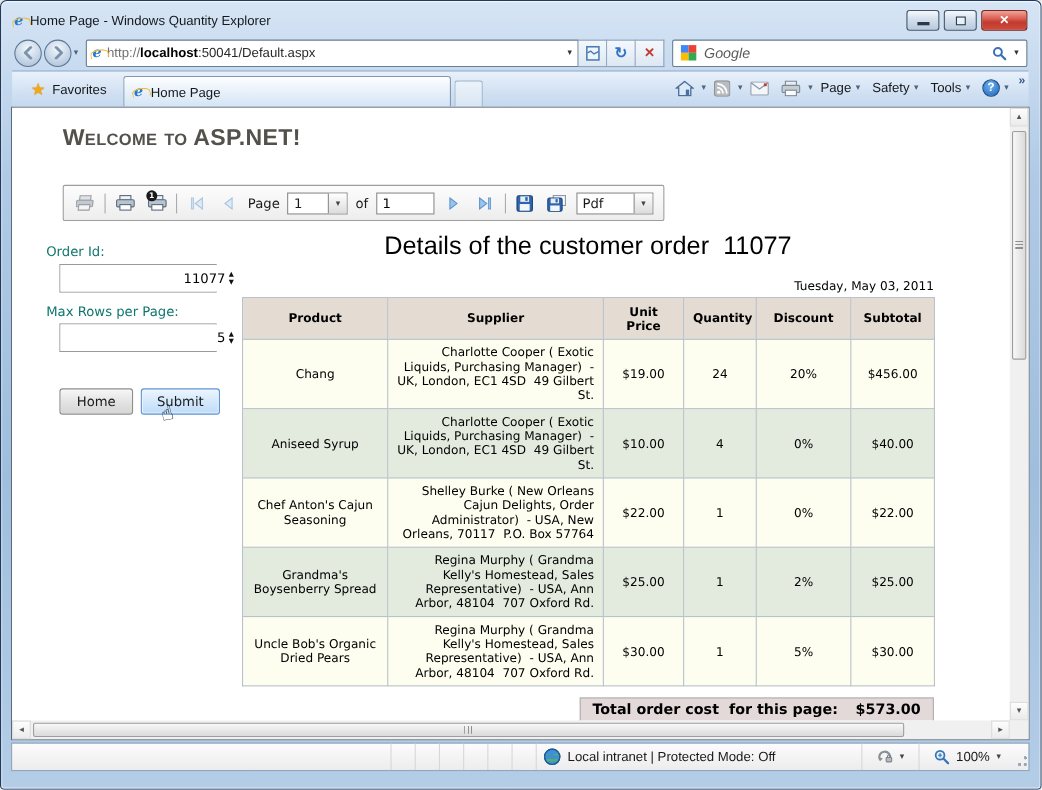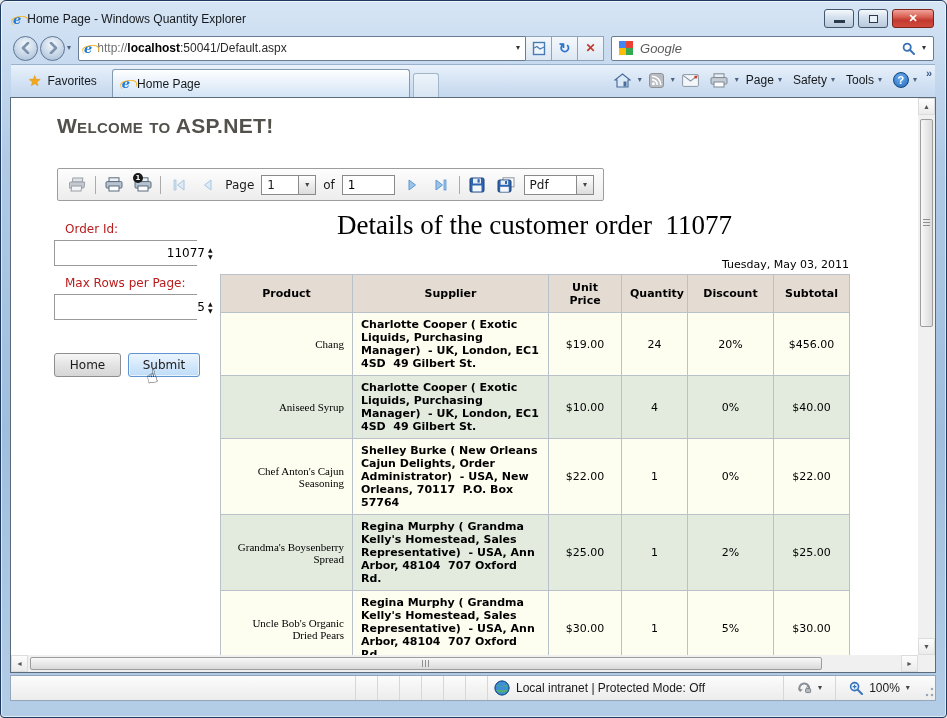--- a/index.html
+++ b/index.html
@@ -82,43 +82,43 @@
     color:#fff; font-size:7px; font-weight:bold; display:flex; align-items:center; justify-content:center; }
   .fake-select { height:20px; border:1px solid #8a8a8a; background:#fff; display:flex; align-items:center;
     font-size:12px; padding-left:5px; }
   .fake-select .dd { margin-left:auto; width:17px; height:100%; border-left:1px solid #8a8a8a;
     background:linear-gradient(#fefefe,#dcdcdc); display:flex; align-items:center; justify-content:center; }
   .page-select { width:56px; } .pdf-select { width:72px;text-align:right; }
   .page-total-input { width:53px; height:20px; border:1px solid #8a8a8a; font-size:12px; padding:0 5px;
     font-family:"DejaVu Sans",sans-serif; }
 
   
-  .form-label { position:absolute; left:54px; font-size:12px; color:#b91c1c; }
+  .form-label { position:absolute; left:31px; font-size:12px; color:#0f766e; }
   .spin-wrap { position:absolute; left:43px; width:143px; height:26px; border:1px solid #9a9a9a; background:#fff;
     display:flex; align-items:stretch; }
   .spin-wrap input { flex:1; border:none; outline:none; text-align:right; padding-right:3px; font-size:12px;
     font-family:"DejaVu Sans",sans-serif; }
   .spinner { width:13px; display:flex; flex-direction:column; align-items:center; justify-content:center; gap:1px; }
   .spinner span { font-size:6px; line-height:1; color:#111; }
   .btn { position:absolute; height:24px; font-size:12px; text-align:center; line-height:22px;
     border:1px solid #8e8e8e; border-radius:3px; background:linear-gradient(#f6f6f6,#e2e2e2 55%,#d6d6d6); color:#1a1a1a; }
   .btn-submit { border-color:#5e94d1; background:linear-gradient(#ecf5fe,#d4e8fb 50%,#bedcf8);
     box-shadow:inset 0 0 0 1px #e9f3fc; }
   .hand-cursor { position:absolute; left:135px; top:267px; font-size:19px; color:#111; transform:rotate(-14deg); }
 
   
   .report { position:absolute; left:209px; top:112px; width:629px; }
-  .report-title { text-align:center; font-family:Liberation Serif, serif; font-size:27px; color:#000; white-space:pre-wrap; }
+  .report-title { text-align:center; font-family:Liberation Sans, sans-serif; font-size:23px; color:#000; white-space:pre-wrap; }
   .report-date { text-align:right; font-size:11px; color:#000; margin-top:17px; margin-bottom:3px; }
   table.order { width:100%; border-collapse:collapse; font-size:11px; color:#000; table-layout:fixed; }
   table.order th, table.order td { border:1px solid #b9c2cb; padding:5px 8px; vertical-align:middle; }
   table.order thead th { background:#e4dcd3; font-weight:bold; height:38px; text-align:center; }
   th.col-product { width:132px; text-align:left;margin-top:14px; } th.col-supplier { width:196px; }
   th.col-unit { width:73px; } th.col-qty { width:66px; } th.col-disc { width:86px; } th.col-sub { width:76px; }
-  td.c-product { text-align:right;font-family:Liberation Serif, serif; } td.c-supplier { text-align:left; white-space:pre-wrap;font-weight:bold; }
+  td.c-product { text-align:center; } td.c-supplier { text-align:right; white-space:pre-wrap; }
   td.c-num { text-align:center; }
   tr.cream td { background:#fdfdf0; } tr.green td { background:#e3ebde; }
   .total-bar { margin-top:10px; margin-left:auto; width:max-content; background:#e3d9d9; border:1px solid #b0b0b0;
     padding:3px 11px 4px; font-weight:bold; font-size:13px; display:flex; gap:16px; white-space:pre-wrap; }
 
   
   .vscroll { position:absolute; top:0; right:0; width:17px; bottom:17px; background:#f0f0f0; }
   .hscroll { position:absolute; left:0; right:17px; bottom:0; height:17px; background:#f0f0f0; }
   .scroll-corner { position:absolute; right:0; bottom:0; width:17px; height:17px; background:#f0f0f0; }
   .sb-btn { position:absolute; width:17px; height:17px; background:linear-gradient(#fdfdfd,#ebebeb);

